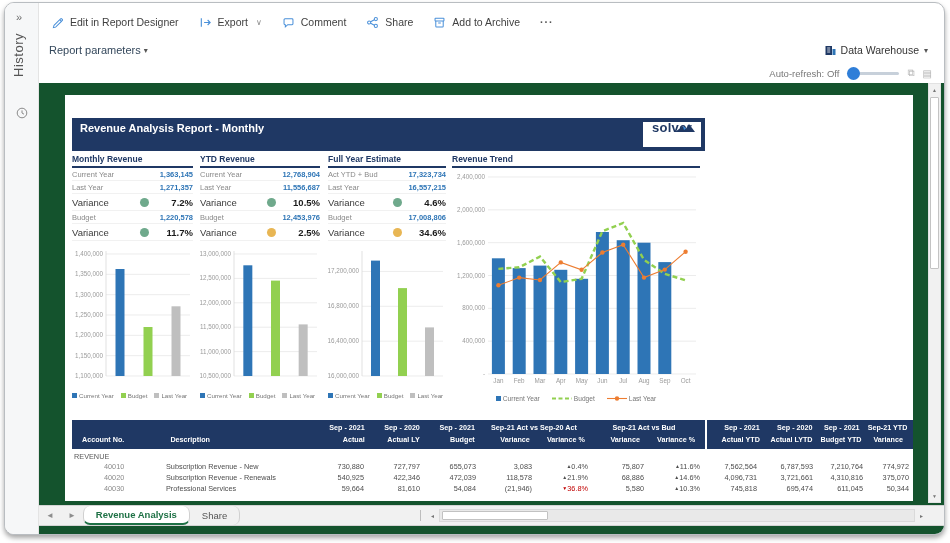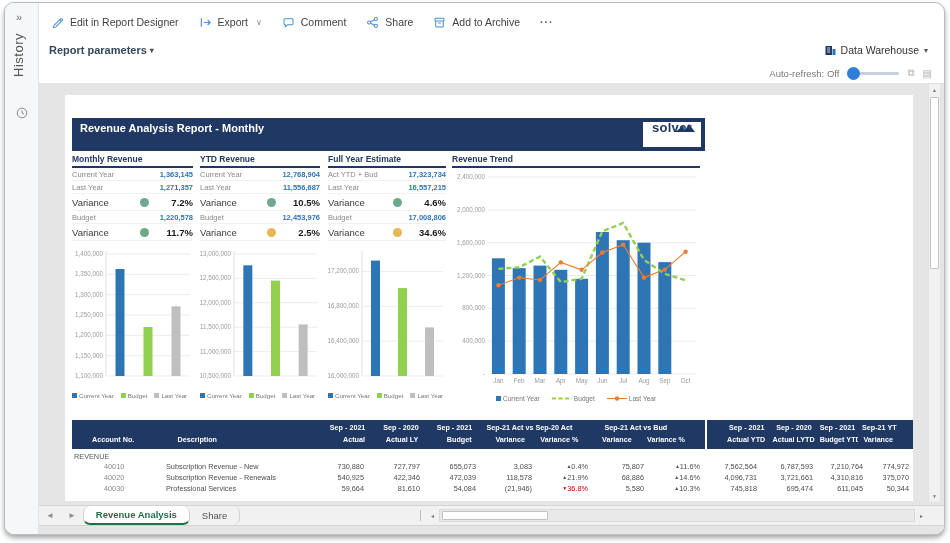--- a/index.html
+++ b/index.html
@@ -20,32 +20,32 @@
   .main { flex:1; display:flex; flex-direction:column; padding-top:4px; min-width:0; }
   .tbar { height:30px; display:flex; align-items:center; gap:20px; padding-left:12px;
     font-size:10.5px; color:#3f3f3f; flex:none; }
   .titem { display:inline-flex; align-items:center; gap:6px; cursor:pointer; white-space:nowrap; }
   .titem svg { flex:none; }
   .caret { color:#8a8a8a; font-size:8px; margin-left:2px; }
   .more { color:#555; letter-spacing:1px; font-weight:bold; }
 
   .pbar { height:26px; display:flex; align-items:center; justify-content:space-between;
     padding:0 16px 0 10px; flex:none; }
-  .rparams { font-size:11px; color:#33475b; font-weight:700; display:inline-flex; gap:3px; align-items:center; cursor:pointer; }
+  .rparams { font-size:11px; color:#33475b; font-weight:400; display:inline-flex; gap:3px; align-items:center; cursor:pointer; }
   .caret2 { color:#555; font-size:8px; }
   .dsource { font-size:10.5px; color:#333; display:inline-flex; gap:5px; align-items:center; cursor:pointer; }
 
   .arow { height:20px; display:flex; align-items:center; justify-content:flex-end;
     gap:8px; padding-right:12px; font-size:9.5px; color:#777; flex:none; }
   .slider { width:52px; height:3px; background:#c7d0da; border-radius:2px; position:relative; cursor:pointer; }
   .knob { position:absolute; left:0; top:-5px; width:13px; height:13px; border-radius:50%; background:#2f7ed8; }
   .aicon { color:#b3b3b3; font-size:10px; cursor:pointer; }
 
   
-  .canvas { flex:1; background:#e5e5e5; position:relative; overflow:hidden; }
+  .canvas { flex:1; background:#14532d; position:relative; overflow:hidden; }
   .sheet { position:absolute; left:26px; top:12px; width:848px; height:406px; background:#fff; overflow:hidden; }
 
   
   .rhead { position:absolute; left:7px; top:23px; width:633px; height:33px; background:#1f3864;
     color:#fff; padding:4px 8px; }
   .rtitle { font-size:11px; font-weight:bold; }
   .rsub { font-size:7.5px; color:#dfe6f2; margin-top:2px; }
   .logo { position:absolute; right:4px; top:4px; width:58px; height:25px; background:#fff;
     display:flex; align-items:flex-end; justify-content:center; padding-bottom:14px; }
   .logo .ltext { color:#1f3864; font-size:13px; font-weight:bold; letter-spacing:.3px; line-height:11px; }
@@ -69,21 +69,21 @@
   .mini-legend, .trend-legend { display:flex; gap:7px; font-size:6.2px; color:#767676; align-items:center; margin-top:1px; }
   .trend-legend { justify-content:center; gap:12px; font-size:6.6px; }
   .li { display:inline-flex; align-items:center; gap:2px; white-space:nowrap; }
   .sw { width:5px; height:5px; display:inline-block; flex:none; }
   .trend { position:absolute; left:387px; top:59px; width:248px; }
 
   
   .tbl { position:absolute; top:325px; }
   .tbl.left { left:7px; width:633px; }
   .tbl.right { left:642px; width:206px; }
-  .thead { background:#1f3864; padding:2px 16px 3px; }
+  .thead { background:#1f3864; padding:2px 6px 3px; }
   .trow { display:flex; }
   .th { padding:1px 4px; font-size:7.2px; font-weight:bold; color:#fff; white-space:nowrap; overflow:hidden; line-height:10px; }
   .td { padding:1px 4px; font-size:7.3px; color:#4d4d4d; white-space:nowrap; overflow:hidden; line-height:9px; }
   .rt { text-align:right; } .lt { text-align:left; } .ctr { text-align:center; }
   .acct { padding-left:32px; color:#8a8a8a; }
   .grow { font-size:7.3px; color:#595959; padding:3px 2px 2px; height:12px; }
   .neg { color:#c00000; }
   .arr { font-size:5px; vertical-align:1px; }
 
   

